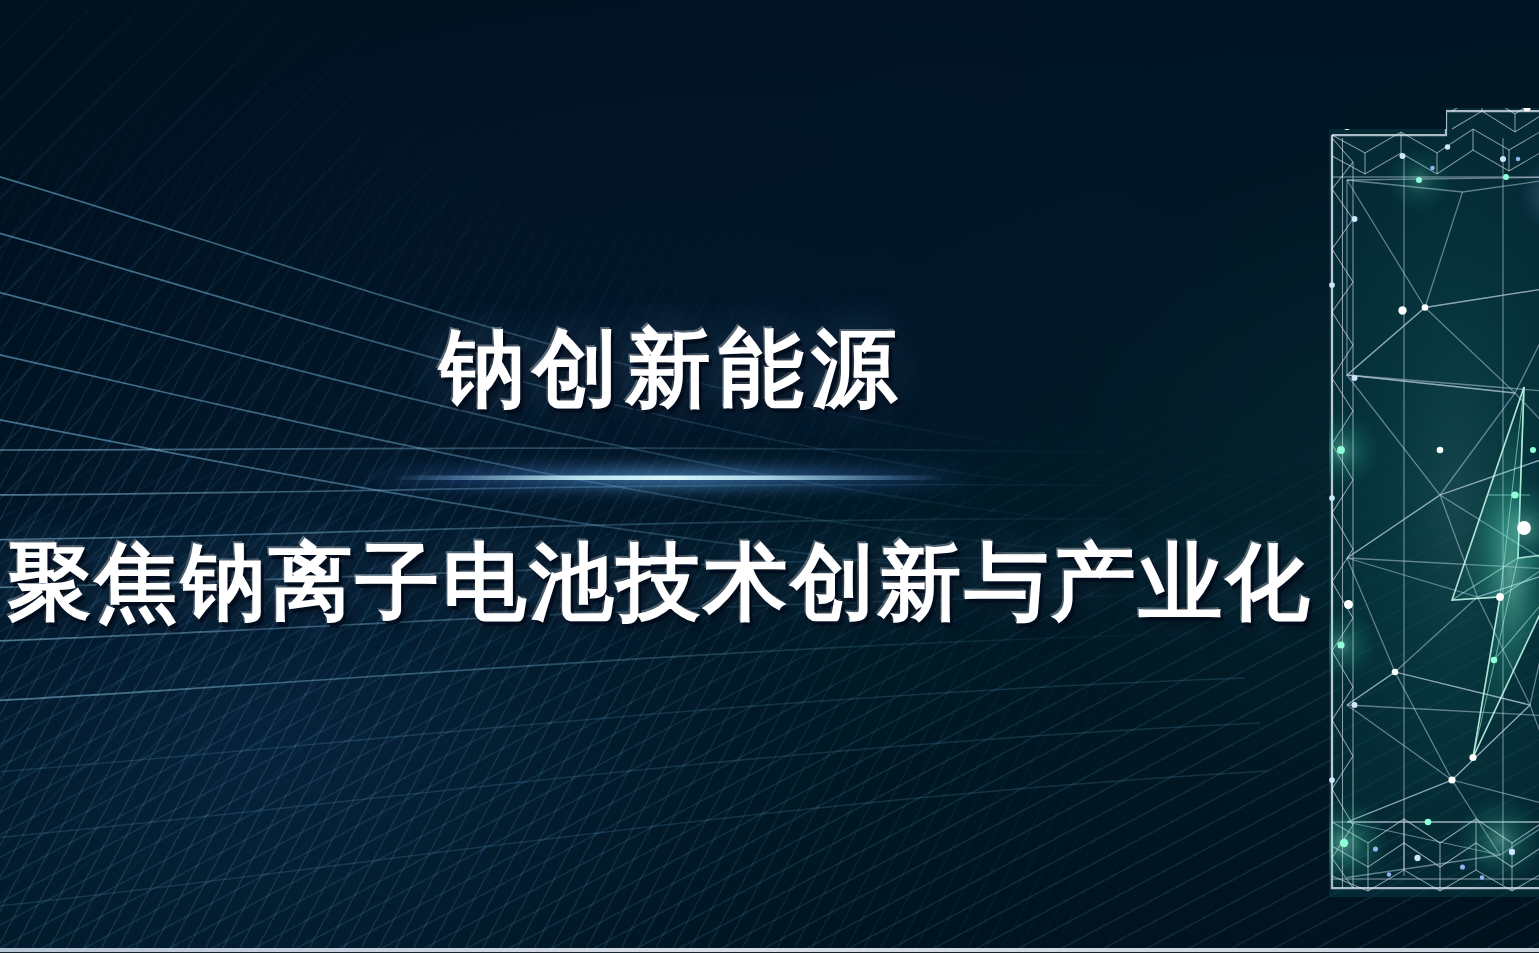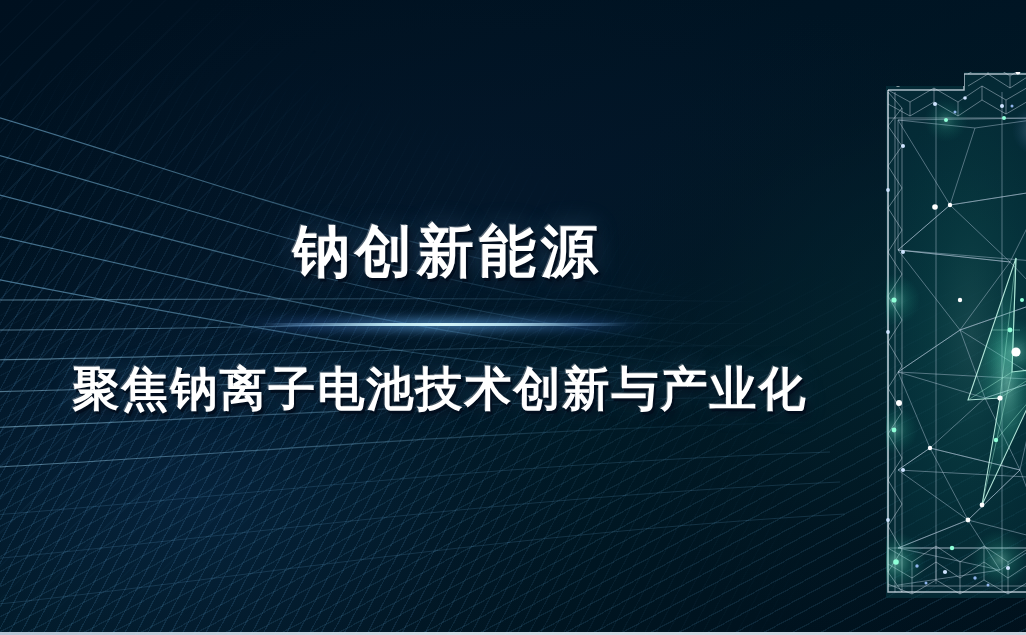--- a/index.html
+++ b/index.html
@@ -104,21 +104,21 @@
     background:linear-gradient(90deg,
       rgba(40,90,180,0) 0%,
       rgba(56,110,200,.32) 18%,
       rgba(96,168,236,.58) 45%,
       rgba(96,168,236,.58) 55%,
       rgba(56,110,200,.30) 82%,
       rgba(40,90,180,0) 100%);
     filter:blur(5px);
   }
   .subtitle{
-    font-size:47px;
+    font-size:56px;
     font-weight:700;
     color:#ffffff;
     letter-spacing:2px;
     line-height:1.12;
     white-space:nowrap;
     text-shadow:
        2px 3px 0 rgba(2,14,30,.95),
        3px 5px 10px rgba(0,8,20,.85),
       -1px -1px 0 rgba(255,255,255,.32),
        0 0 24px rgba(120,180,240,.26);

